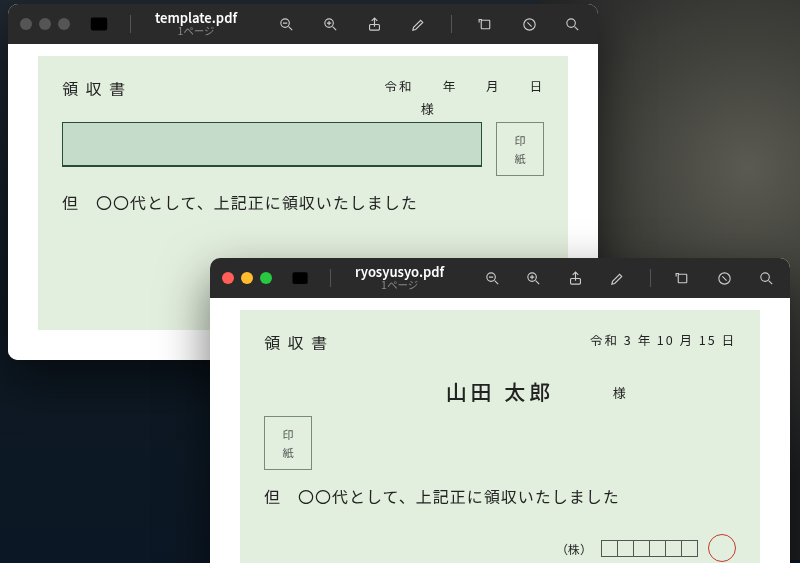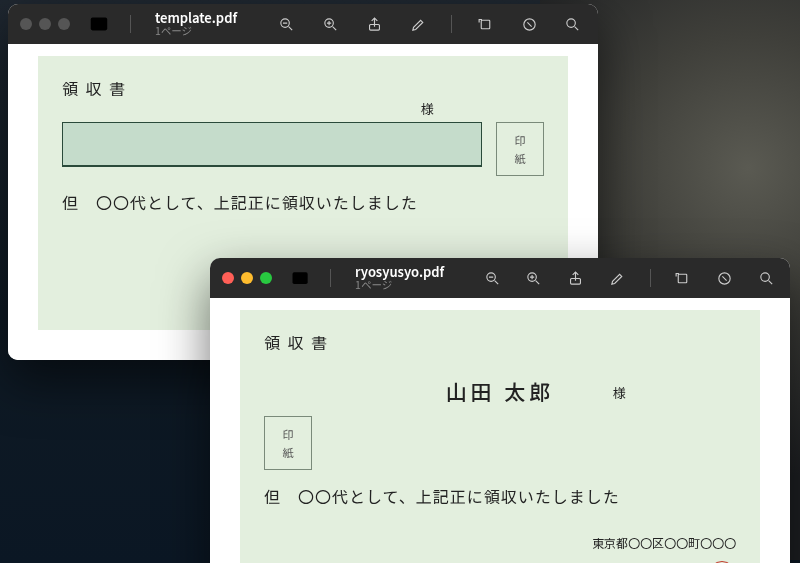--- a/index.html
+++ b/index.html
@@ -5,21 +5,21 @@
   html,body{margin:0;padding:0;width:800px;height:563px;overflow:hidden;font-family:"Hiragino Sans","Noto Sans JP",sans-serif;}
   .desktop{width:800px;height:563px;position:relative;
     background:linear-gradient(to bottom,#1f2730 0%,#0f1a24 55%,#0b1724 100%);}
   .mountain{position:absolute;right:0;top:0;width:260px;height:560px;
     background:radial-gradient(circle at 80% 30%,#5a5a52 0%,#3f3f3a 30%,#1d1f22 70%);
     clip-path:polygon(0 0,100% 0,100% 100%,30% 100%,0 60%);}
   
   .win{position:absolute;border-radius:10px;overflow:hidden;
     box-shadow:0 20px 50px rgba(0,0,0,.55);background:#fff;}
   .titlebar{height:40px;background:#2a2a2a;display:flex;align-items:center;
-    padding:0 12px;gap:18px;color:#ddd;font-size:13px;}
+    padding:0 12px;gap:18px;color:#ddd;font-size:13px;text-align:center;}
   .traffic{display:flex;gap:7px;align-items:center;}
   .dot{width:12px;height:12px;border-radius:50%;}
   .r{background:#ff5f57}.y{background:#febc2e}.g{background:#28c840}
   .dim .dot{background:#555;}
   .sidebtn{width:22px;height:22px;display:flex;align-items:center;justify-content:center;
     color:#aaa;border-radius:4px;}
   .sep{width:1px;height:18px;background:#555;margin:0 2px;}
   .titletxt{display:flex;flex-direction:column;line-height:1.15;margin-left:4px;}
   .titletxt .fn{font-weight:600;color:#fff;font-size:13px;}
   .titletxt .pg{font-size:10.5px;color:#888;}
@@ -123,20 +123,21 @@
             <circle cx="10" cy="10" r="6"></circle>
             <line x1="15" y1="15" x2="20" y2="20"></line>
           </svg>
         </div>
     </div>
 
     <div class="page">
       <div class="receipt">
         <div class="hdr">
           <div class="rtitle">領 収 書</div>
+          <div class="dateln">令和　　年　　月　　日</div>
         </div>
         <div class="payee-row">
           <div class="payee-name"></div>
           <div class="sama">様</div>
         </div>
         <div class="amount-row">
           <div class="amount-box"></div>
           <div class="stamp">
             <span>印</span>
             <span>紙</span>
@@ -211,34 +212,34 @@
             <circle cx="10" cy="10" r="6"></circle>
             <line x1="15" y1="15" x2="20" y2="20"></line>
           </svg>
         </div>
     </div>
 
     <div class="page">
       <div class="receipt">
         <div class="hdr">
           <div class="rtitle">領 収 書</div>
+          <div class="dateln">令和  3  年 10 月 15  日</div>
         </div>
         <div class="payee-row">
           <div class="payee-name">山田 太郎</div>
           <div class="sama">様</div>
         </div>
         <div class="amount-row">
           <div class="stamp">
             <span>印</span>
             <span>紙</span>
           </div>
         </div>
         <div class="note">但　〇〇代として、上記正に領収いたしました</div>
         <div class="foot">
-          <div>東京都〇〇区〇〇町〇〇〇</div>
           <div class="company-row">
             <span>（株）</span>
             <div class="boxes">
               <div class="sq"></div>
                 <div class="sq"></div>
                 <div class="sq"></div>
               <div class="sq"></div>
                 <div class="sq"></div>
                 <div class="sq"></div>
             </div>

